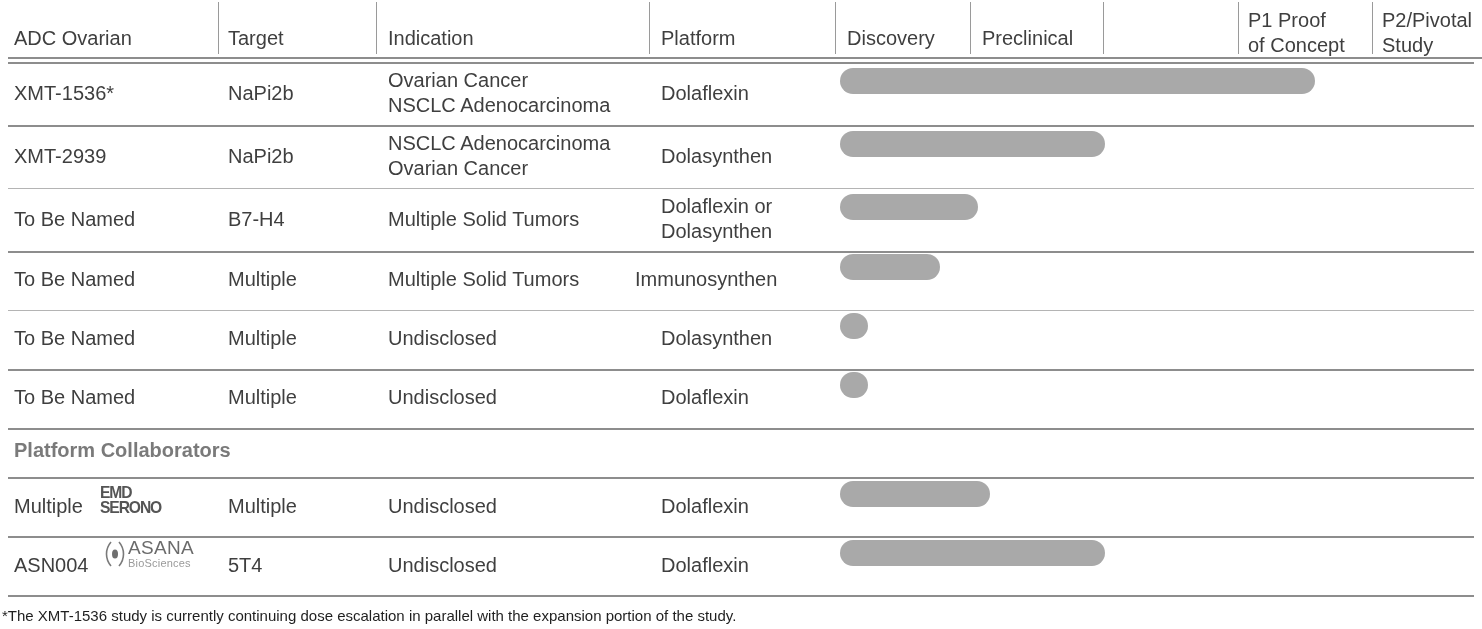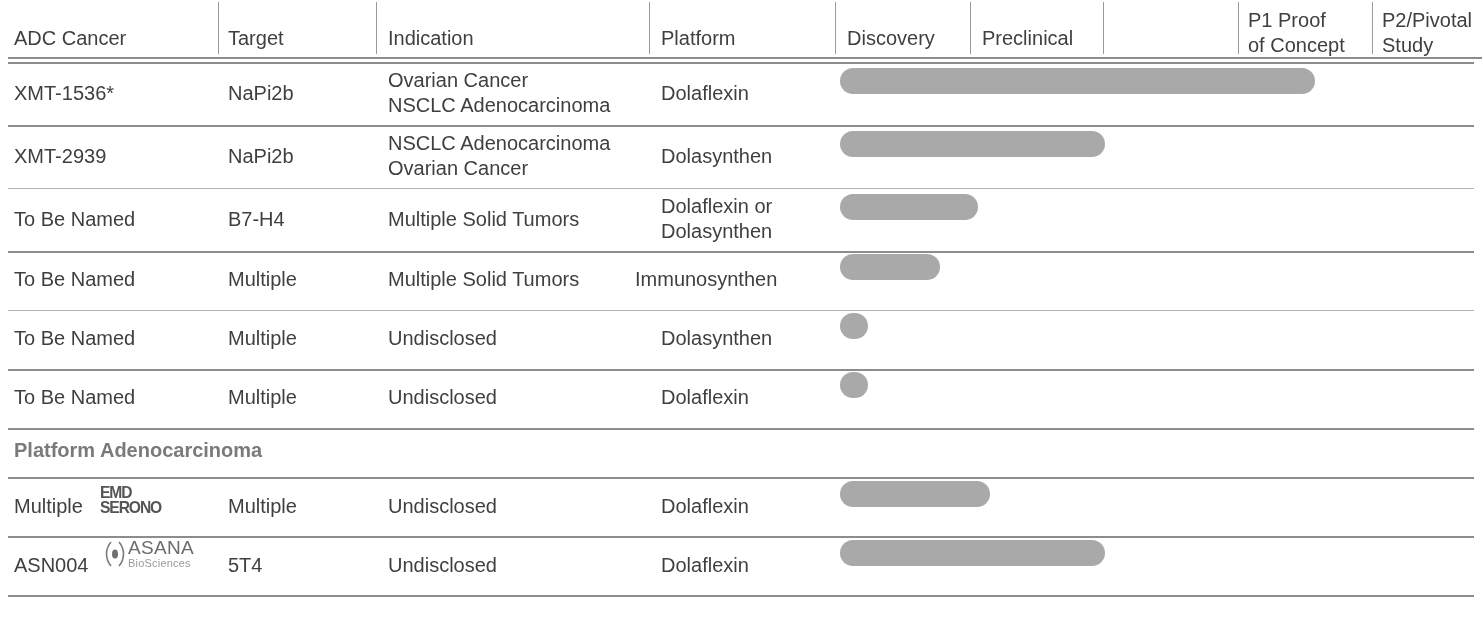--- a/index.html
+++ b/index.html
@@ -134,21 +134,21 @@
 <div id="page">
 
 <div class="hdr-divider" style="left: 218px;"></div>
     <div class="hdr-divider" style="left: 376px;"></div>
     <div class="hdr-divider" style="left: 649px;"></div>
     <div class="hdr-divider" style="left: 835px;"></div>
     <div class="hdr-divider" style="left: 970px;"></div>
     <div class="hdr-divider" style="left: 1103px;"></div>
     <div class="hdr-divider" style="left: 1238px;"></div>
     <div class="hdr-divider" style="left: 1372px;"></div>
-    <div class="hdr-label" style="left: 14px; top: 26px;">ADC Cancer</div>
+    <div class="hdr-label" style="left: 14px; top: 26px;">ADC Ovarian</div>
     <div class="hdr-label" style="left: 228px; top: 26px;">Target</div>
     <div class="hdr-label" style="left: 388px; top: 26px;">Indication</div>
     <div class="hdr-label" style="left: 661px; top: 26px;">Platform</div>
     <div class="hdr-label" style="left: 847px; top: 26px;">Discovery</div>
     <div class="hdr-label" style="left: 982px; top: 26px;">Preclinical</div>
     <div class="hdr-label" style="left: 1248px; top: 8px;">P1 Proof
 of Concept</div>
     <div class="hdr-label" style="left: 1382px; top: 8px;">P2/Pivotal
 Study</div>
     <div class="hdr-rule" style="top: 57px;"></div>
@@ -184,21 +184,21 @@
     <div class="cell two-line" style="left: 388px; top: 326px;">Undisclosed</div>
     <div class="cell two-line" style="left: 661px; top: 326px;">Dolasynthen</div>
     <div class="bar" title="Discovery" style="left: 840px; width: 28px; top: 313px; background: rgb(169, 169, 169);"></div>
     <div class="row-rule" style="top: 310px;"></div>
     <div class="cell" style="left: 14px; top: 385px;">To Be Named</div>
     <div class="cell" style="left: 228px; top: 385px;">Multiple</div>
     <div class="cell two-line" style="left: 388px; top: 385px;">Undisclosed</div>
     <div class="cell two-line" style="left: 661px; top: 385px;">Dolaflexin</div>
     <div class="bar" title="Discovery" style="left: 840px; width: 28px; top: 372px; background: rgb(169, 169, 169);"></div>
     <div class="row-rule strong" style="top: 369px;"></div>
-    <div class="section-title" style="left: 14px; top: 438px;">Platform Adenocarcinoma</div>
+    <div class="section-title" style="left: 14px; top: 438px;">Platform Collaborators</div>
     <div class="row-rule strong" style="top: 428px;"></div>
     <div class="cell" style="left: 14px; top: 494px;">Multiple</div>
     <div class="cell" style="left: 228px; top: 494px;">Multiple</div>
     <div class="cell two-line" style="left: 388px; top: 494px;">Undisclosed</div>
     <div class="cell two-line" style="left: 661px; top: 494px;">Dolaflexin</div>
     <div class="bar" title="Preclinical" style="left: 840px; width: 150px; top: 481px; background: rgb(169, 169, 169);"></div>
     <div class="row-rule strong" style="top: 477px;"></div>
     <div class="cell" style="left: 14px; top: 553px;">ASN004</div>
     <div class="cell" style="left: 228px; top: 553px;">5T4</div>
     <div class="cell two-line" style="left: 388px; top: 553px;">Undisclosed</div>
@@ -214,13 +214,14 @@
       <svg class="mark" viewBox="0 0 22 30">
         <path d="M7 3 C1 10 1 20 7 27" fill="none" stroke="#7a7a7a" stroke-width="1.6"></path>
         <path d="M15 3 C21 10 21 20 15 27" fill="none" stroke="#7a7a7a" stroke-width="1.6"></path>
         <ellipse cx="11" cy="15" rx="3" ry="4.5" fill="#6f6f6f"></ellipse>
       </svg>
       <div class="words">
         <span class="w1">ASANA</span>
         <span class="w2">BioSciences</span>
       </div>
     </div>
+    <div class="footnote" style="left: 2px; top: 606px;">*The XMT-1536 study is currently continuing dose escalation in parallel with the expansion portion of the study.</div>
   </div>
 
 </body></html>

